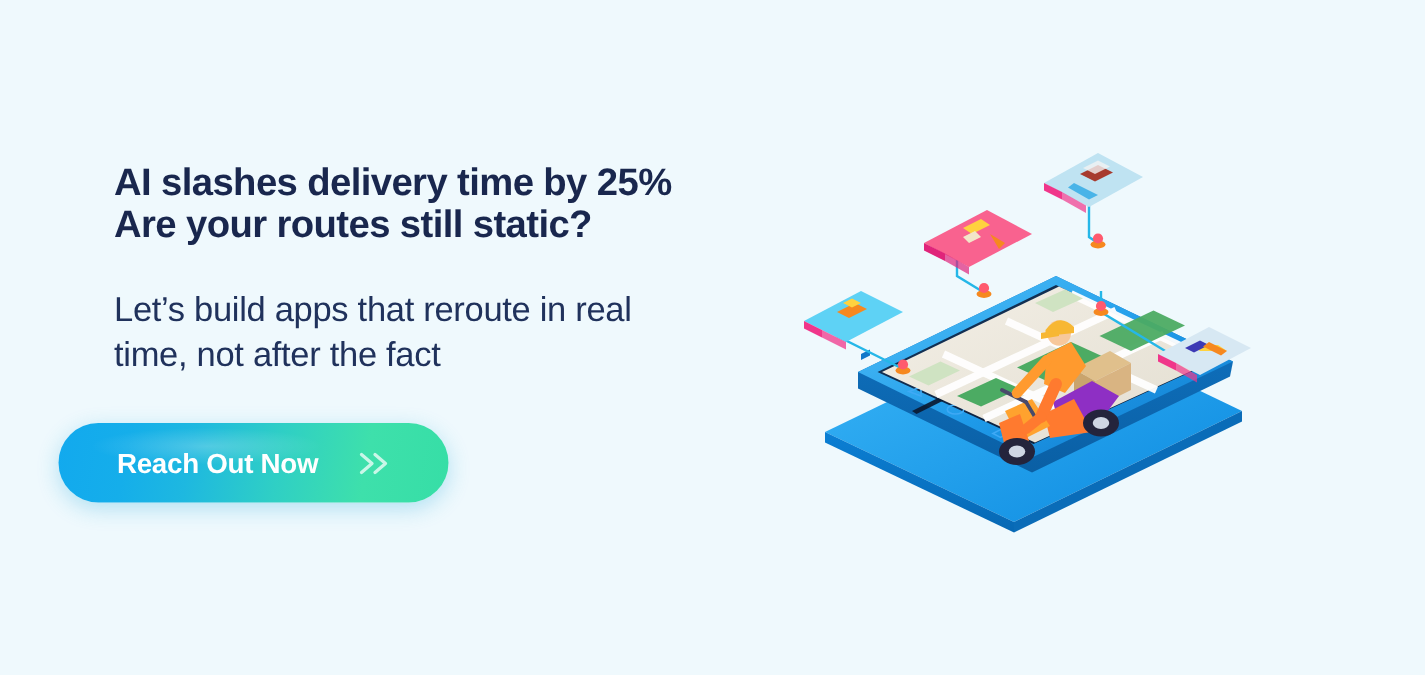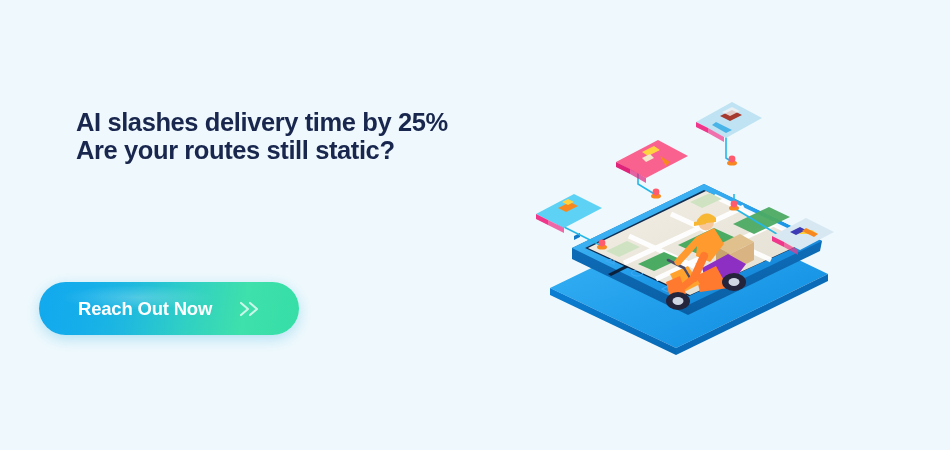--- a/index.html
+++ b/index.html
@@ -119,20 +119,22 @@
   }
 </style>
 </head>
 <body>
 
 <div class="banner">
 
   <div class="copy">
     <h1 class="headline">AI slashes delivery time by 25%
 Are your routes still static?</h1>
+    <p class="subhead">Let’s build apps that reroute in real
+time, not after the fact</p>
   </div>
 
   <button class="cta">
     <span class="cta-label">Reach Out Now</span>
     <span class="cta-chevrons">
       <svg width="26" height="18" viewBox="0 0 26 18" fill="none" aria-hidden="true">
         <path d="M3 3 L10 9 L3 15" stroke="currentColor" stroke-width="2.2" stroke-linecap="round" stroke-linejoin="round"></path>
         <path d="M12 3 L19 9 L12 15" stroke="currentColor" stroke-width="2.2" stroke-linecap="round" stroke-linejoin="round"></path>
       </svg>
     </span>

